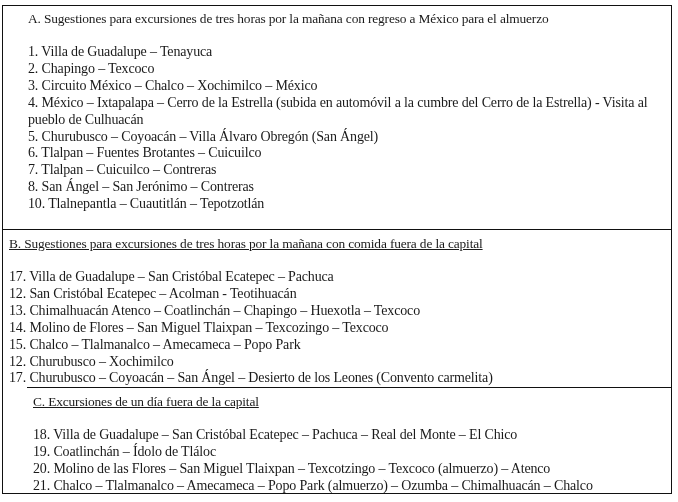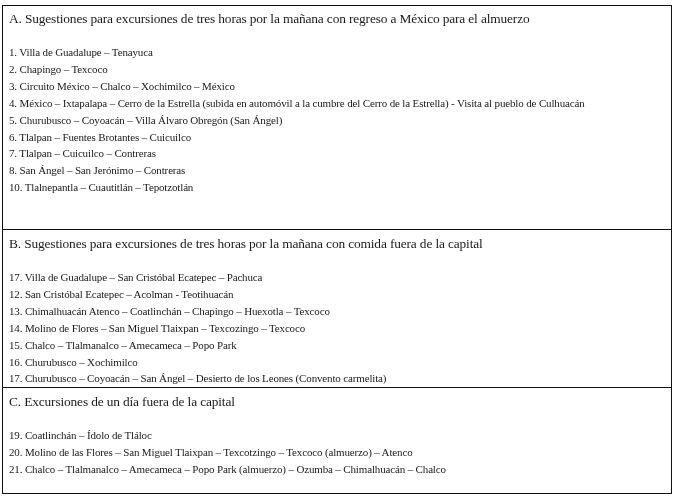--- a/index.html
+++ b/index.html
@@ -27,40 +27,40 @@
     .section {
       position: absolute;
       left: 0;
       right: 0;
       box-sizing: border-box;
       padding-left: 6px;
     }
     .section + .section {
       border-top: 1.5px solid #111;
     }
-    .sec-a { top: 0; height: 223px; }
+    .sec-a { top: 0; height: 223px; margin-left: 19px; }
     .sec-b { top: 223px; height: 158px; }
-    .sec-c { top: 381px; height: 106px; }
+    .sec-c { top: 381px; height: 106px; margin-left: 24px; }
     .heading {
       font-size: 13.4px;
       line-height: 17px;
       margin-top: 4px;
       letter-spacing: -0.15px;
       white-space: nowrap;
     }
     .items {
       margin-top: 17px;
     }
     .item {
-      font-size: 11px;
+      font-size: 14px;
       line-height: 16.9px;
       letter-spacing: -0.15px;
       padding-right: 4px;
     }
-    .sec-b .heading, .sec-c .heading { margin-top: 5px; }
+    .sec-b .heading, .sec-c .heading { margin-top: 5px; text-decoration: underline; }
   </style>
 </head>
 <body>
 
 <div class="doc-table">
 
   <div class="section sec-a">
     <div class="heading">A. Sugestiones para excursiones de tres horas por la mañana con regreso a México para el almuerzo</div>
     <div class="items">
       <div class="item">1. Villa de Guadalupe – Tenayuca</div>
@@ -76,27 +76,28 @@
   </div>
 
   <div class="section sec-b">
     <div class="heading">B. Sugestiones para excursiones de tres horas por la mañana con comida fuera de la capital</div>
     <div class="items">
       <div class="item">17. Villa de Guadalupe – San Cristóbal Ecatepec – Pachuca</div>
       <div class="item">12. San Cristóbal Ecatepec – Acolman - Teotihuacán</div>
       <div class="item">13. Chimalhuacán Atenco – Coatlinchán – Chapingo – Huexotla – Texcoco</div>
       <div class="item">14. Molino de Flores – San Miguel Tlaixpan – Texcozingo – Texcoco</div>
       <div class="item">15. Chalco – Tlalmanalco – Amecameca – Popo Park</div>
-      <div class="item">16. Churubusco – Xochimilco</div>
+      <div class="item">12. Churubusco – Xochimilco</div>
       <div class="item">17. Churubusco – Coyoacán – San Ángel – Desierto de los Leones (Convento carmelita)</div>
     </div>
   </div>
 
   <div class="section sec-c">
     <div class="heading">C. Excursiones de un día fuera de la capital</div>
     <div class="items">
+      <div class="item">18. Villa de Guadalupe – San Cristóbal Ecatepec – Pachuca – Real del Monte – El Chico</div>
       <div class="item">19. Coatlinchán – Ídolo de Tláloc</div>
       <div class="item">20. Molino de las Flores – San Miguel Tlaixpan – Texcotzingo – Texcoco (almuerzo) – Atenco</div>
       <div class="item">21. Chalco – Tlalmanalco – Amecameca – Popo Park (almuerzo) – Ozumba – Chimalhuacán – Chalco</div>
     </div>
   </div>
 
 </div>
 
 </body></html>

